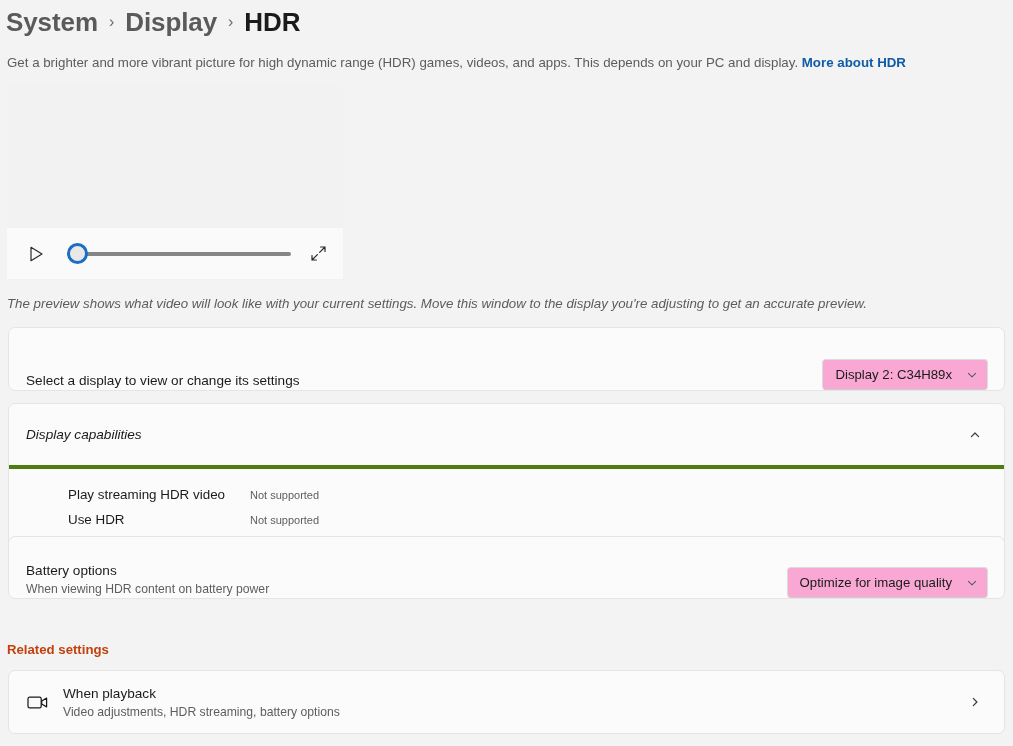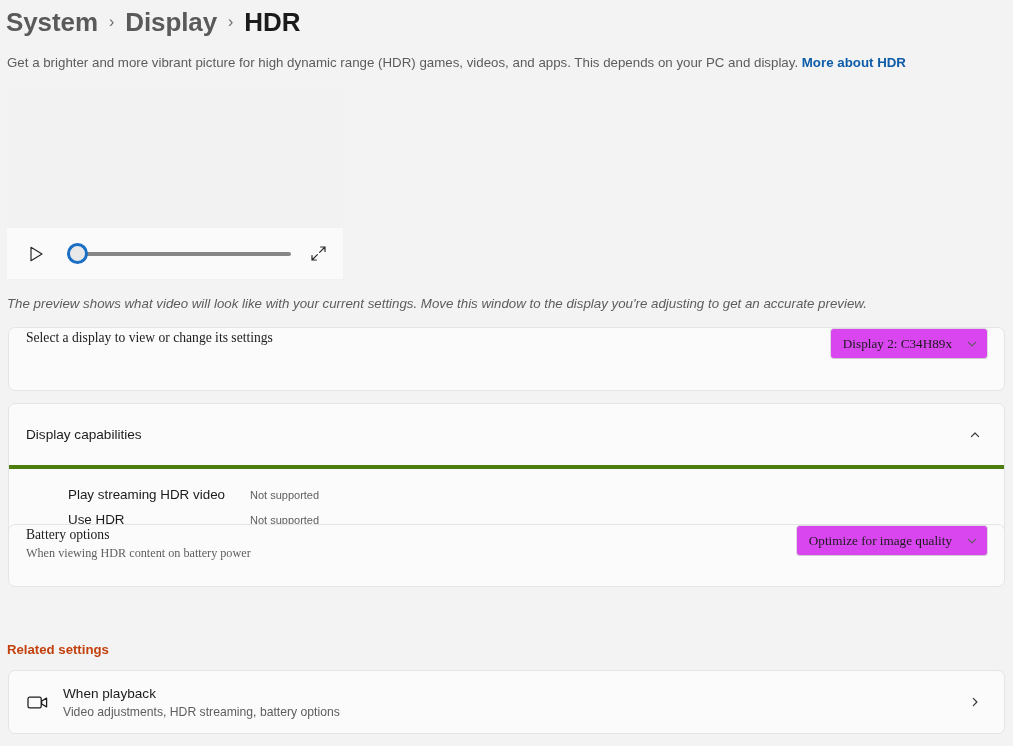--- a/index.html
+++ b/index.html
@@ -149,24 +149,23 @@
   
   .card {
     background: #fbfbfb;
     border: 1px solid #e5e5e5;
     border-radius: 7px;
     margin: 0 8px;
   }
 
   .card-row {
     display: flex;
-    align-items: flex-start;
+    align-items: flex-end;
     min-height: 62px;
     padding: 0 16px 0 17px;
-    font-family: Liberation Serif, serif;
   }
   .card-row .row-main {
     flex: 1 1 auto;
     min-width: 0;
   }
   .row-title {
     font-size: 13.6px;
     color: #1b1b1b;
     line-height: 19px;
   }
@@ -178,21 +177,21 @@
   }
 
   
   .combo {
     display: inline-flex;
     align-items: center;
     justify-content: space-between;
     gap: 14px;
     height: 31px;
     padding: 0 9px 0 12px;
-    background: #d946ef;
+    background: #f9a8d4;
     border: 1px solid #dcdcdc;
     border-bottom-color: #cdcdcd;
     border-radius: 4px;
     font-size: 13.2px;
     color: #1b1b1b;
     cursor: pointer;
     white-space: nowrap;
   }
   .combo .chev {
     color: #5c5c5c;
@@ -201,21 +200,21 @@
   }
 
   
   .expander-head {
     display: flex;
     align-items: center;
     min-height: 61px;
     padding: 0 16px 0 17px;
     cursor: pointer;
   }
-  .expander-head .row-main { flex: 1 1 auto; }
+  .expander-head .row-main { flex: 1 1 auto; font-style: italic; }
   .expander-chevron {
     width: 26px;
     height: 26px;
     display: flex;
     align-items: center;
     justify-content: center;
     color: #3b3b3b;
   }
   .expander-body {
     border-top: 4px solid #4d7c0f;
@@ -344,21 +343,21 @@
         <span class="cap-label">Play streaming HDR video</span>
         <span class="cap-value">Not supported</span>
       </div>
       <div class="cap-row">
         <span class="cap-label">Use HDR</span>
         <span class="cap-value">Not supported</span>
       </div>
     </div>
   </div>
 
-  <div class="card" style="position:absolute; left:0; right:0; top:524px;">
+  <div class="card" style="position:absolute; left:0; right:0; top:536px;">
     <div class="card-row" style="min-height:61px;">
       <div class="row-main">
         <div class="row-title">Battery options</div>
         <div class="row-sub">When viewing HDR content on battery power</div>
       </div>
       <div class="combo">
         <span>Optimize for image quality</span>
         <span class="chev">
           <svg width="12" height="12" viewBox="0 0 12 12" aria-hidden="true">
             <path d="M2.4 4.3 L6 7.9 L9.6 4.3" fill="none" stroke="currentColor" stroke-width="1.1" stroke-linecap="round" stroke-linejoin="round"></path>

